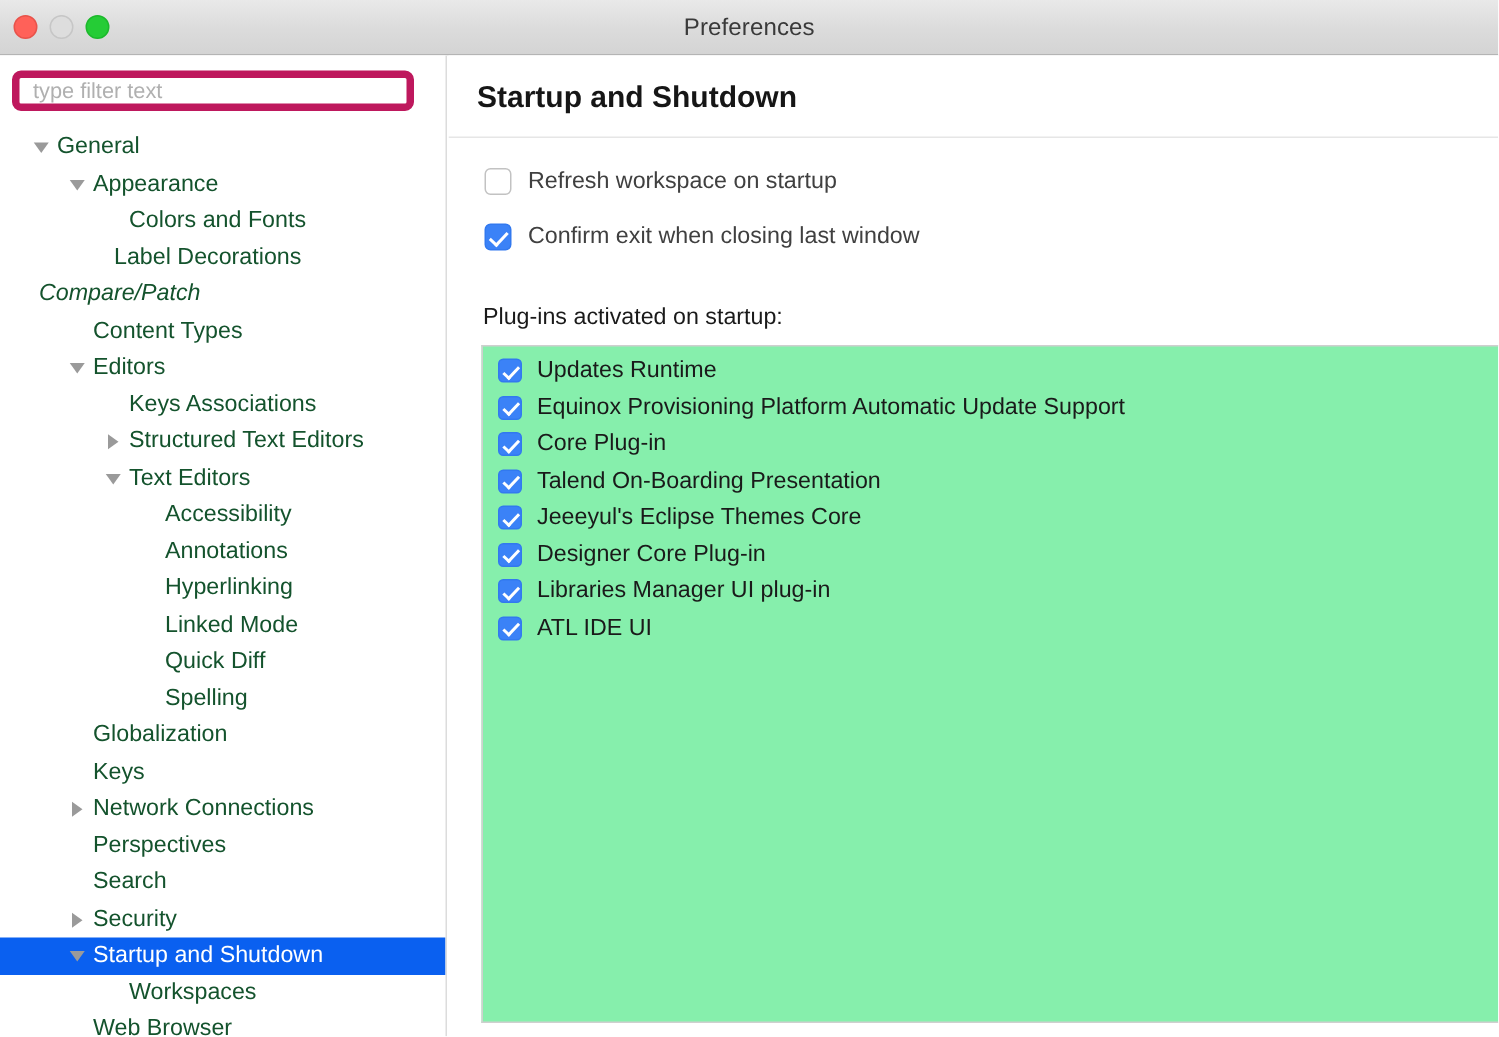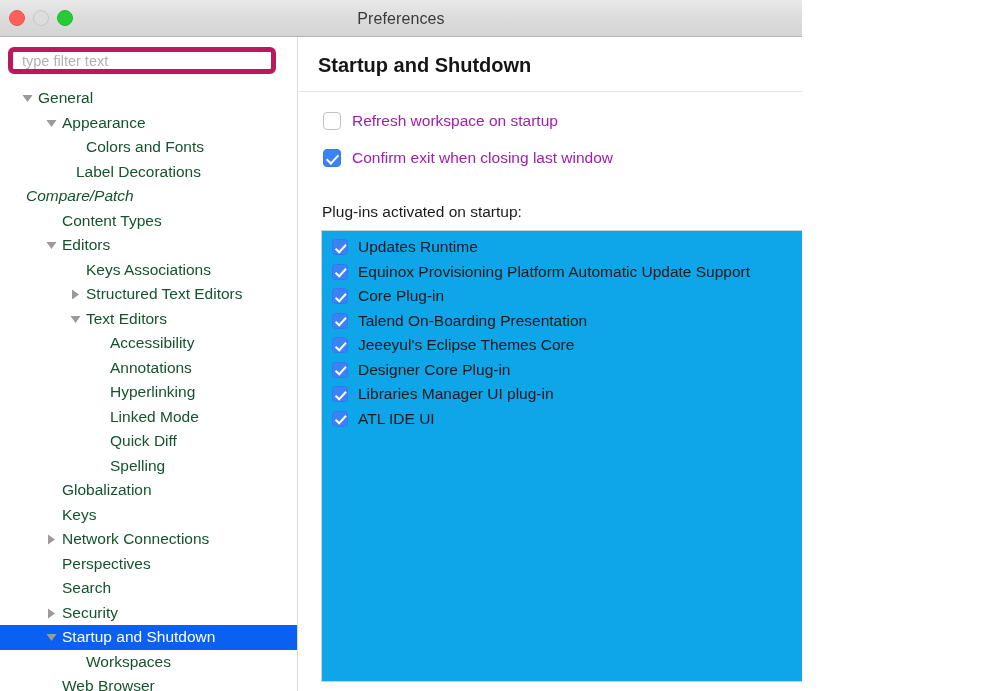--- a/index.html
+++ b/index.html
@@ -11,21 +11,21 @@
     width: 999px;
     height: 691px;
     overflow: hidden;
     font-family: "Liberation Sans", sans-serif;
     -webkit-font-smoothing: antialiased;
   }
 
   
   .window {
     position: relative;
-    width: 802px;
+    width: 999px;
     height: 691px;
     background: #ffffff;
     overflow: hidden;
   }
 
   
   .titlebar {
     position: relative;
     height: 37px;
     background: linear-gradient(to bottom, #e9e9e9 0%, #dcdcdc 50%, #d4d4d4 100%);
@@ -155,21 +155,21 @@
     padding: 16px 0 0 24px;
   }
   .opt-row {
     display: flex;
     align-items: center;
     height: 26px;
     margin-bottom: 11px;
   }
   .opt-label {
     font-size: 15.5px;
-    color: #a21caf;
+    color: #404040;
     margin-left: 11px;
     font-family: "Liberation Sans", sans-serif;
   }
 
   
   .cb {
     width: 18px;
     height: 18px;
     border-radius: 4px;
     box-sizing: border-box;
@@ -204,21 +204,21 @@
   .plugins-label {
     font-size: 15.5px;
     color: #1a1a1a;
     padding: 21px 0 0 23px;
     font-family: "Liberation Sans", sans-serif;
   }
   .plugins-box {
     margin: 9px 0 0 22px;
     border: 1px solid #cfcfcf;
     border-right: none;
-    background: #0ea5e9;
+    background: #86efac;
     height: 452px;
     box-sizing: border-box;
     overflow: hidden;
     padding-top: 4px;
   }
   .plugin-row {
     display: flex;
     align-items: center;
     height: 24.5px;
     padding-left: 10px;

